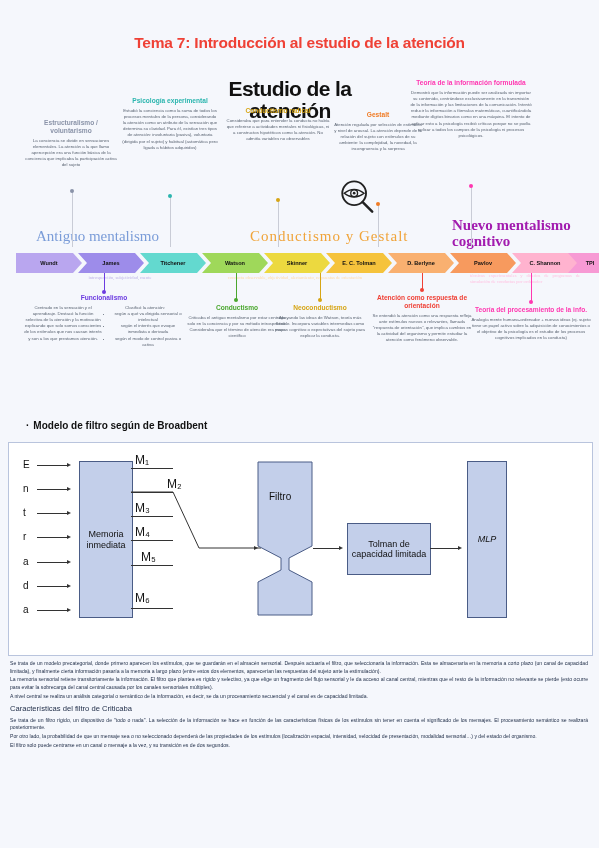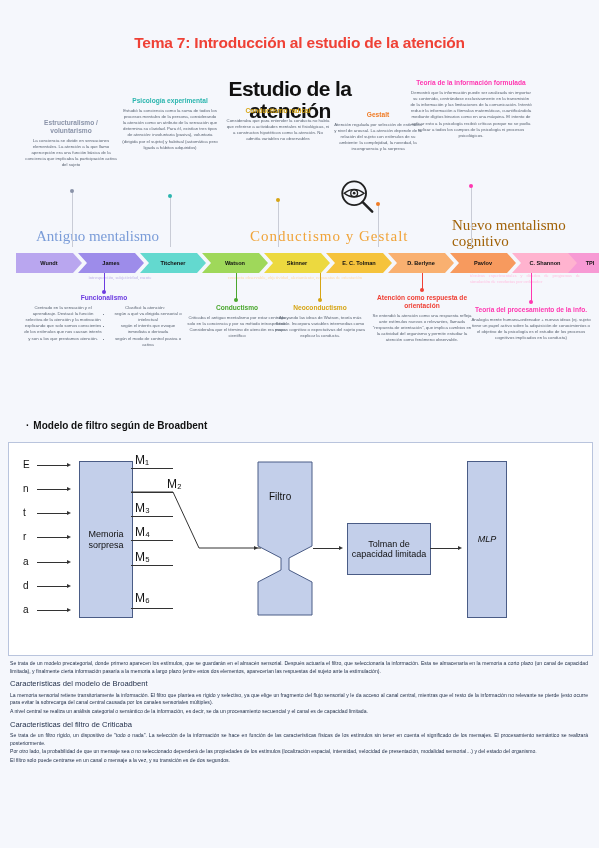--- a/index.html
+++ b/index.html
@@ -62,21 +62,21 @@
   .funcio-cols{display:flex;gap:4px;text-align:left;}
   .funcio-cols>div{flex:1;}
   .funcio-cols p{text-align:center;}
   .funcio-cols ul{margin:0;padding-left:6px;}
   .funcio-cols li{font-size:4.35px;line-height:1.42;color:#5a6472;text-align:center;list-style:disc;}
 
   
   .era{position:absolute;font-family:"Liberation Serif", serif;font-size:15px;}
   .era-antiguo{left:36px;top:162px;color:#7a9cd8;}
   .era-conduct{left:250px;top:162px;color:#f0a43a;letter-spacing:1px;}
-  .era-nuevo{left:452px;top:152px;color:#a16207;line-height:1.05;width:140px;}
+  .era-nuevo{left:452px;top:152px;color:#a21caf;line-height:1.05;width:140px;font-weight:bold;}
 
   
   .timeline{position:absolute;left:16px;top:187px;width:570px;height:20px;}
   .chev{
     position:absolute;top:0;height:20px;
     display:flex;align-items:center;justify-content:center;
     font-size:5.6px;font-weight:bold;color:#111;
     clip-path:polygon(0 0, calc(100% - 9px) 0, 100% 50%, calc(100% - 9px) 100%, 0 100%, 9px 50%);
   }
   .chev:first-child{clip-path:polygon(0 0, calc(100% - 9px) 0, 100% 50%, calc(100% - 9px) 100%, 0 100%);}
@@ -265,31 +265,31 @@
     <div class="dlabel" style="left:14px;top:113px;">a</div>
     <div class="arrow-line" style="left:28px;top:119px;width:32px;"></div>
       <div class="arrow-head" style="left:58px;top:116.5px;"></div>
     <div class="dlabel" style="left:14px;top:137px;">d</div>
     <div class="arrow-line" style="left:28px;top:143px;width:32px;"></div>
       <div class="arrow-head" style="left:58px;top:140.5px;"></div>
     <div class="dlabel" style="left:14px;top:161px;">a</div>
     <div class="arrow-line" style="left:28px;top:167px;width:32px;"></div>
       <div class="arrow-head" style="left:58px;top:164.5px;"></div>
 
-    <div class="dbox" style="left:70px;top:18px;width:52px;height:155px;">Memoria sorpresa</div>
+    <div class="dbox" style="left:70px;top:18px;width:52px;height:155px;">Memoria inmediata</div>
 
     <div class="mlabel" style="left:126px;top:10px;">M₁</div>
     <div class="mline" style="left:122px;top:25px;width:42px;"></div>
     <div class="mlabel" style="left:126px;top:34px;padding-left:32px;">M₂</div>
     <div class="mline" style="left:122px;top:49px;width:42px;"></div>
     <div class="mlabel" style="left:126px;top:58px;">M₃</div>
     <div class="mline" style="left:122px;top:73px;width:42px;"></div>
     <div class="mlabel" style="left:126px;top:82px;text-align:center;">M₄</div>
     <div class="mline" style="left:122px;top:97px;width:42px;"></div>
-    <div class="mlabel" style="left:126px;top:107px;">M₅</div>
+    <div class="mlabel" style="left:132px;top:107px;">M₅</div>
     <div class="mline" style="left:122px;top:122px;width:42px;"></div>
     <div class="mlabel" style="left:126px;top:148px;">M₆</div>
     <div class="mline" style="left:122px;top:165px;width:42px;"></div>
 
     <svg style="position:absolute;left:0;top:0;width:583px;height:212px;">
       <polyline points="122,49 164,49 190,105 252,105" fill="none" stroke="#333" stroke-width="1"></polyline>
     </svg>
     <div class="arrow-head" style="left:245px;top:102.5px;"></div>
 
     <svg style="position:absolute;left:248px;top:18px;width:56px;height:155px;">
@@ -303,21 +303,20 @@
     <div class="dbox" style="left:338px;top:80px;width:82px;height:50px;">Tolman de capacidad limitada</div>
 
     <div class="arrow-line" style="left:421px;top:105px;width:30px;"></div>
       <div class="arrow-head" style="left:449px;top:102.5px;"></div>
 
     <div class="dbox" style="left:458px;top:18px;width:38px;height:155px;font-style:italic;">MLP</div>
   </div>
 
   <div class="body-text">
     <p>Se trata de un modelo precategorial, donde primero aparecen los estímulos, que se guardarán en el almacén sensorial. Después actuaría el filtro, que seleccionaría la información. Esta se almacenaría en la memoria a corto plazo (un canal de capacidad limitada), y finalmente cierta información pasaría a la memoria a largo plazo (entre estos dos elementos, aparecerían las respuestas del sujeto ante la estimulación).</p>
-    <h3>Características del modelo de Broadbent</h3>
     <p>La memoria sensorial retiene transitoriamente la información. El filtro que plantea es rígido y selectivo, ya que elige un fragmento del flujo sensorial y le da acceso al canal central, mientras que el resto de la información no relevante se pierde (esto ocurre para evitar la sobrecarga del canal central causada por los canales sensoriales múltiples).</p>
     <p>A nivel central se realiza un análisis categorial o semántico de la información, es decir, se da un procesamiento secuencial y el canal es de capacidad limitada.</p>
     <h3>Características del filtro de Criticaba</h3>
     <p>Se trata de un filtro rígido, un dispositivo de "todo o nada". La selección de la información se hace en función de las características físicas de los estímulos sin tener en cuenta el significado de los mensajes. El procesamiento semántico se realizará posteriormente.</p>
     <p>Por otro lado, la probabilidad de que un mensaje sea o no seleccionado dependerá de las propiedades de los estímulos (localización espacial, intensidad, velocidad de presentación, modalidad sensorial…) y del estado del organismo.</p>
     <p>El filtro solo puede centrarse en un canal o mensaje a la vez, y su transición es de dos segundos.</p>
   </div>
 
 </div>
 

